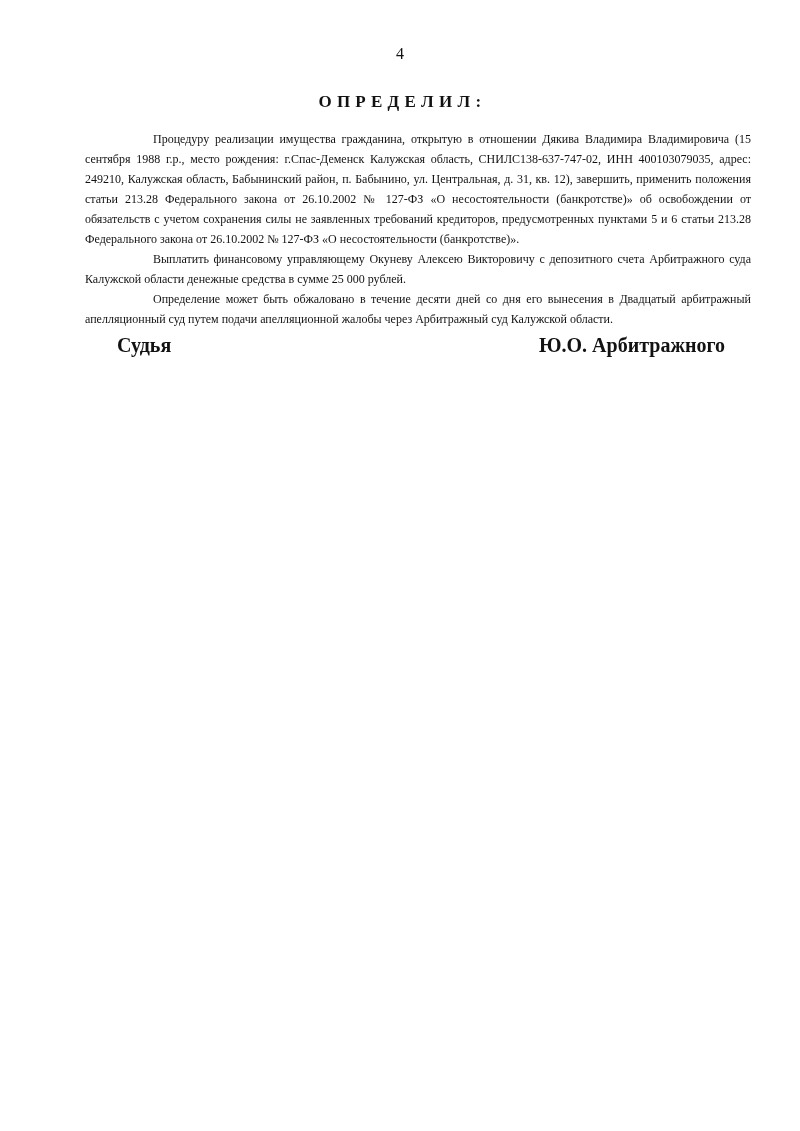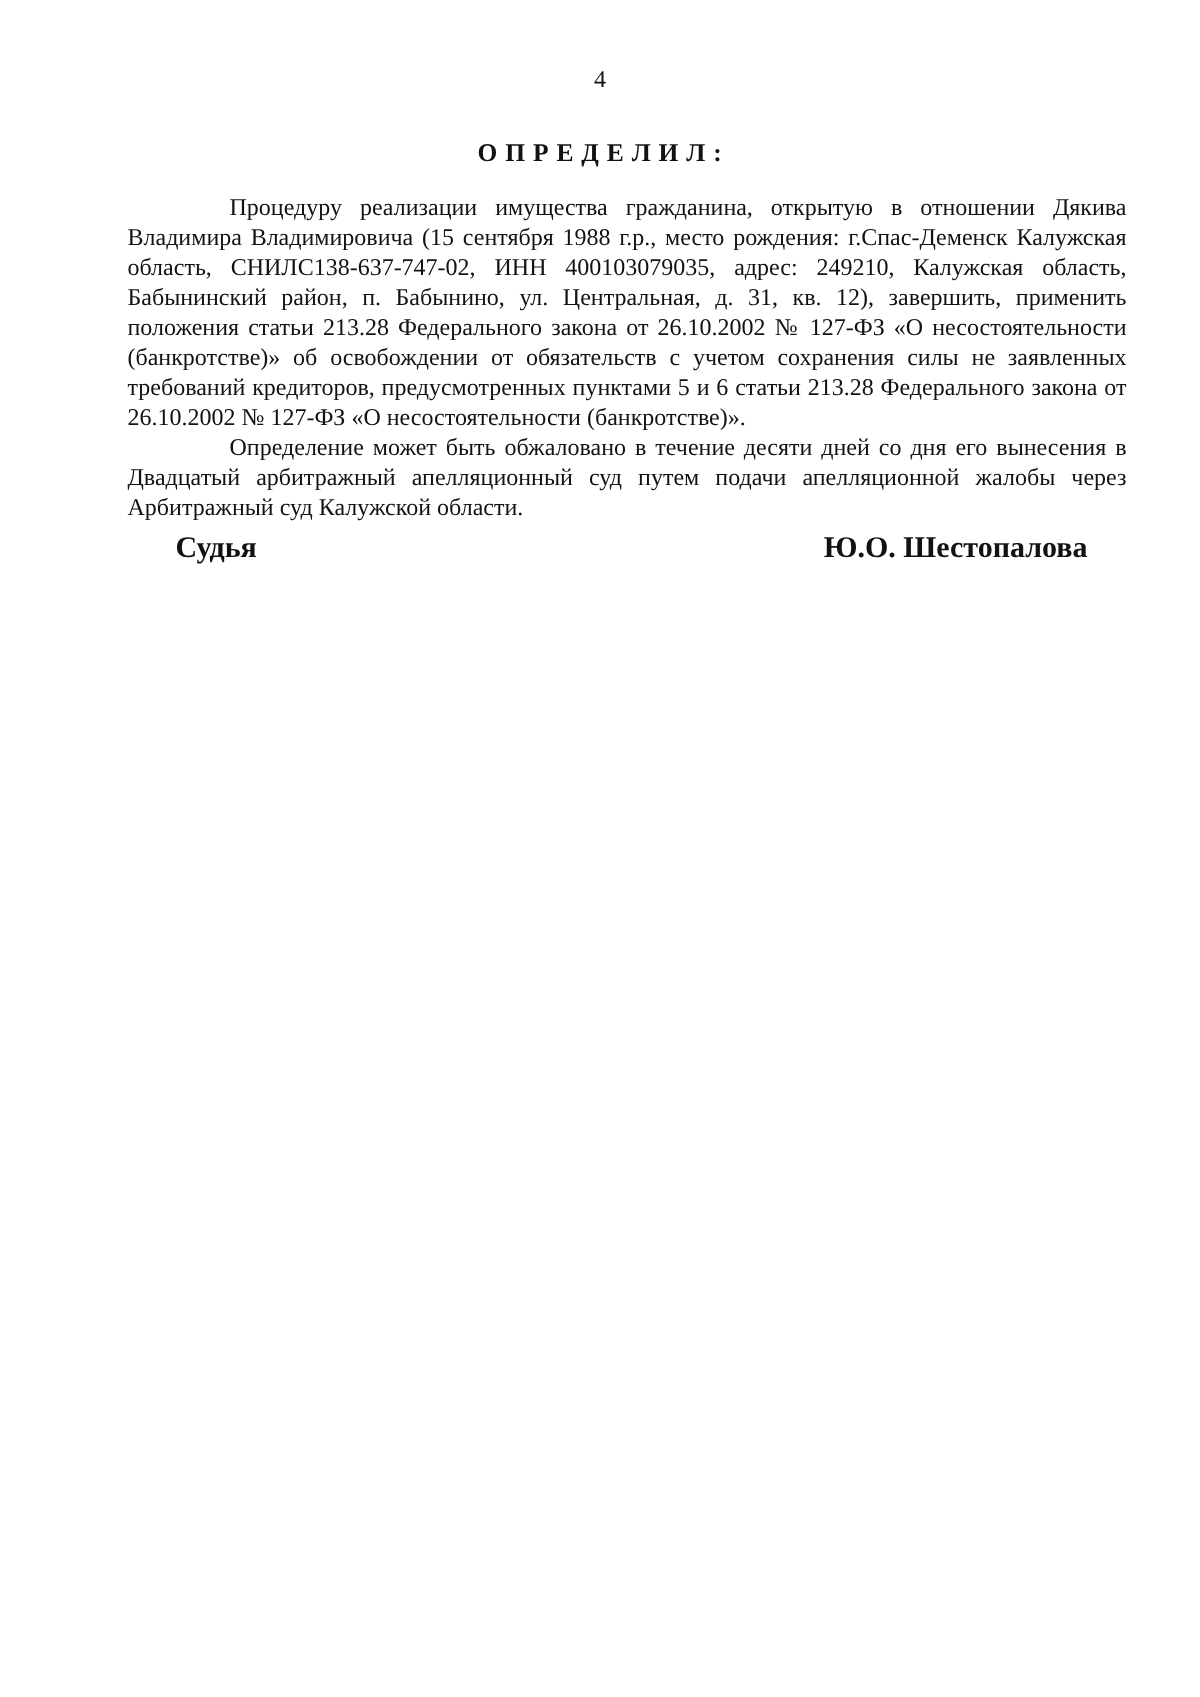--- a/index.html
+++ b/index.html
@@ -33,21 +33,21 @@
     line-height: 22px;
     font-weight: bold;
     letter-spacing: 0.5px;
   }
   .content {
     width: 666px;
     margin: 16px 0 0 85px;
   }
   .para {
     margin: 0;
-    font-size: 16px;
+    font-size: 12px;
     line-height: 20px;
     text-align: justify;
     text-indent: 68px;
   }
   .signature-row {
     display: flex;
     justify-content: space-between;
     align-items: baseline;
     margin-top: 6px;
     padding-left: 32px;
@@ -63,23 +63,24 @@
 <div class="page">
 
   <div class="page-number">4</div>
 
   <div class="heading">О П Р Е Д Е Л И Л :</div>
 
   <div class="content">
 
     <p class="para">Процедуру реализации имущества гражданина, открытую в отношении Дякива Владимира Владимировича (15 сентября 1988 г.р., место рождения: г.Спас-Деменск Калужская область, СНИЛС138-637-747-02, ИНН 400103079035, адрес: 249210, Калужская область, Бабынинский район, п. Бабынино, ул. Центральная, д. 31, кв. 12), завершить, применить положения статьи 213.28 Федерального закона от 26.10.2002 № 127-ФЗ «О несостоятельности (банкротстве)»  об освобождении от обязательств с учетом сохранения силы не заявленных требований кредиторов, предусмотренных пунктами 5 и 6 статьи 213.28 Федерального закона от 26.10.2002 № 127-ФЗ «О несостоятельности (банкротстве)».</p>
 
+    <p class="para">Выплатить финансовому управляющему Окуневу Алексею Викторовичу с депозитного счета Арбитражного суда Калужской области денежные средства в сумме 25 000 рублей.</p>
 
     <p class="para">Определение может быть обжаловано в течение десяти дней со дня его вынесения в Двадцатый арбитражный апелляционный суд путем подачи апелляционной жалобы через Арбитражный суд Калужской области.</p>
 
     <div class="signature-row">
       <span>Судья</span>
-      <span>Ю.О. Шестопалова</span>
+      <span>Ю.О. Арбитражного</span>
     </div>
 
   </div>
 
 </div>
 
 </body></html>

